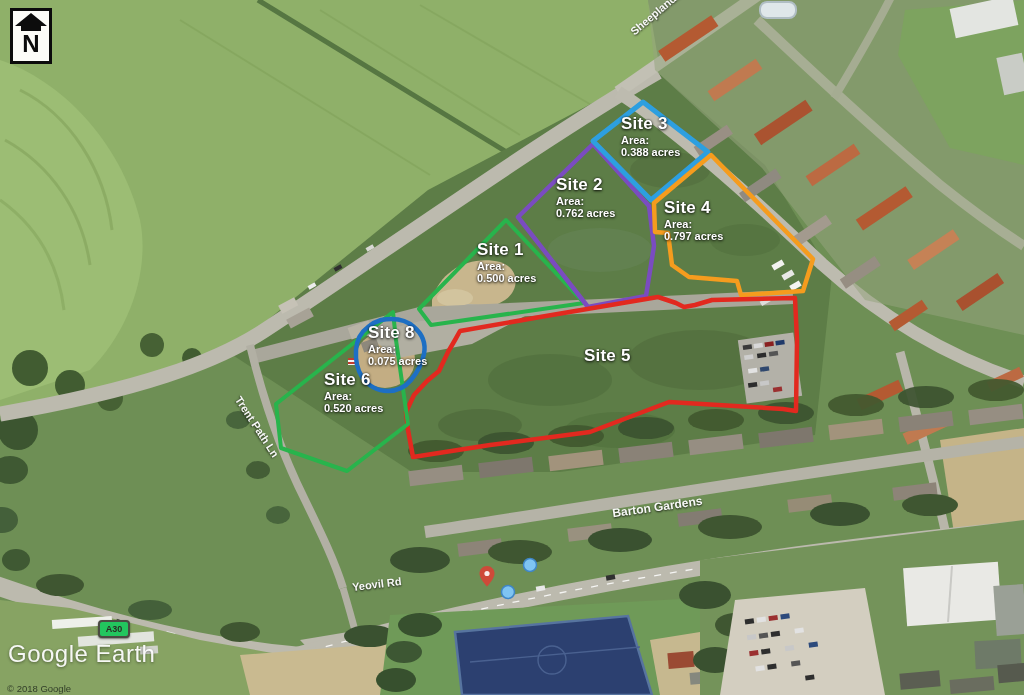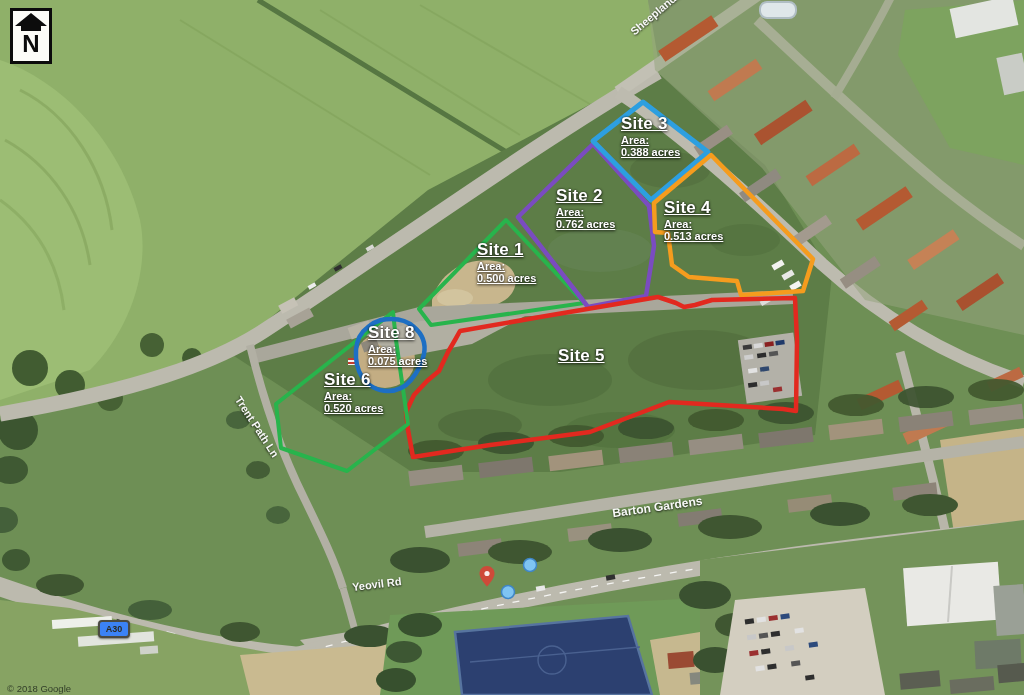--- a/index.html
+++ b/index.html
@@ -1,28 +1,28 @@
 <!DOCTYPE html>
 <html><head>
 <meta charset="utf-8">
 <style>
   html,body{margin:0;padding:0;background:#222;}
   #stage{position:relative;width:1024px;height:695px;overflow:hidden;
          font-family:"Liberation Sans",sans-serif;background:#6e8f55;}
   #basemap{position:absolute;left:0;top:0;}
-  .site-label{position:absolute;color:#fff;text-shadow:0 1px 3px rgba(0,0,0,.85),0 0 2px rgba(0,0,0,.6);line-height:1.15;text-decoration:underline;}
+  .site-label{position:absolute;color:#fff;text-shadow:0 1px 3px rgba(0,0,0,.85),0 0 2px rgba(0,0,0,.6);line-height:1.15;}
   .site-label .nm{display:block;font-size:17px;font-weight:bold;letter-spacing:.2px;}
   .site-label .ar{display:block;font-size:11px;font-weight:bold;}
   .road-label{position:absolute;color:rgba(255,255,255,.96);font-size:11px;font-weight:bold;
               text-shadow:0 1px 2px rgba(0,0,0,.8);white-space:nowrap;}
   #lbl-sheeplands{left:628px;top:28px;transform:rotate(-40deg);transform-origin:left top;}
   #lbl-trent{left:243px;top:394px;transform:rotate(57deg);transform-origin:left top;}
   #lbl-barton{left:612px;top:500px;transform:rotate(-8deg);font-size:12px;}
   #lbl-yeovil{left:352px;top:578px;transform:rotate(-7deg);}
-  #shield-a30{position:absolute;left:98px;top:620px;width:28px;height:14px;background:#3b82f6;
+  #shield-a30{position:absolute;left:98px;top:620px;width:28px;height:14px;background:#22c55e;
               border:2px solid #4a4a42;border-radius:4px;color:#2b2b25;font-size:9px;font-weight:bold;
               display:flex;align-items:center;justify-content:center;box-shadow:0 1px 2px rgba(0,0,0,.5);}
   #north-box{position:absolute;left:10px;top:8px;width:36px;height:50px;background:#fcfcf8;
              border:3px solid #0c0c0c;display:flex;flex-direction:column;align-items:center;}
   #north-box .n-letter{color:#0c0c0c;font-size:24px;font-weight:bold;line-height:1;margin-top:-1px;}
   #watermark{position:absolute;left:8px;top:640px;color:rgba(255,255,255,.94);font-size:24px;
              letter-spacing:.5px;text-shadow:0 1px 3px rgba(0,0,0,.45);}
   #copyright{position:absolute;left:7px;top:683px;color:rgba(35,45,30,.85);font-size:9.5px;}
   .pos{position:absolute;}
 </style>
@@ -266,36 +266,36 @@
     <circle cx="530" cy="565" r="6.5" stroke="#3f86c6" stroke-width="1.5" fill="#7fc4f2"></circle>
     <circle cx="508" cy="592" r="6.5" stroke="#3f86c6" stroke-width="1.5" fill="#7fc4f2"></circle>
   </g>
 </svg>
 
 <div class="site-label pos" style="left:477px;top:240px">
   <span class="nm">Site 1</span>
   <span class="ar">Area:</span>
   <span class="ar">0.500 acres</span>
 </div>
-<div class="site-label pos" style="left:556px;top:186px">
+<div class="site-label pos" style="left:556px;top:175px">
   <span class="nm">Site 2</span>
   <span class="ar">Area:</span>
   <span class="ar">0.762 acres</span>
 </div>
 <div class="site-label pos" style="left:621px;top:114px">
   <span class="nm">Site 3</span>
   <span class="ar">Area:</span>
   <span class="ar">0.388 acres</span>
 </div>
 <div class="site-label pos" style="left:664px;top:198px">
   <span class="nm">Site 4</span>
   <span class="ar">Area:</span>
-  <span class="ar">0.513 acres</span>
-</div>
-<div class="site-label pos" style="left:558px;top:346px">
+  <span class="ar">0.797 acres</span>
+</div>
+<div class="site-label pos" style="left:584px;top:346px">
   <span class="nm">Site 5</span>
 </div>
 <div class="site-label pos" style="left:324px;top:370px">
   <span class="nm">Site 6</span>
   <span class="ar">Area:</span>
   <span class="ar">0.520 acres</span>
 </div>
 <div class="site-label pos" style="left:368px;top:323px">
   <span class="nm">Site 8</span>
   <span class="ar">Area:</span>
@@ -308,15 +308,16 @@
 <div class="road-label" id="lbl-yeovil">Yeovil Rd</div>
 <div id="shield-a30">A30</div>
 
 <div id="north-box">
   <svg width="34" height="22" viewBox="0 0 34 22">
     <polygon points="17,2 33,15 27,15 27,20 7,20 7,15 1,15" fill="#0c0c0c"></polygon>
   </svg>
   <span class="n-letter">N</span>
 </div>
 
+<div id="watermark">Google Earth</div>
 <div id="copyright">© 2018 Google</div>
 
 </div>
 
 </body></html>

